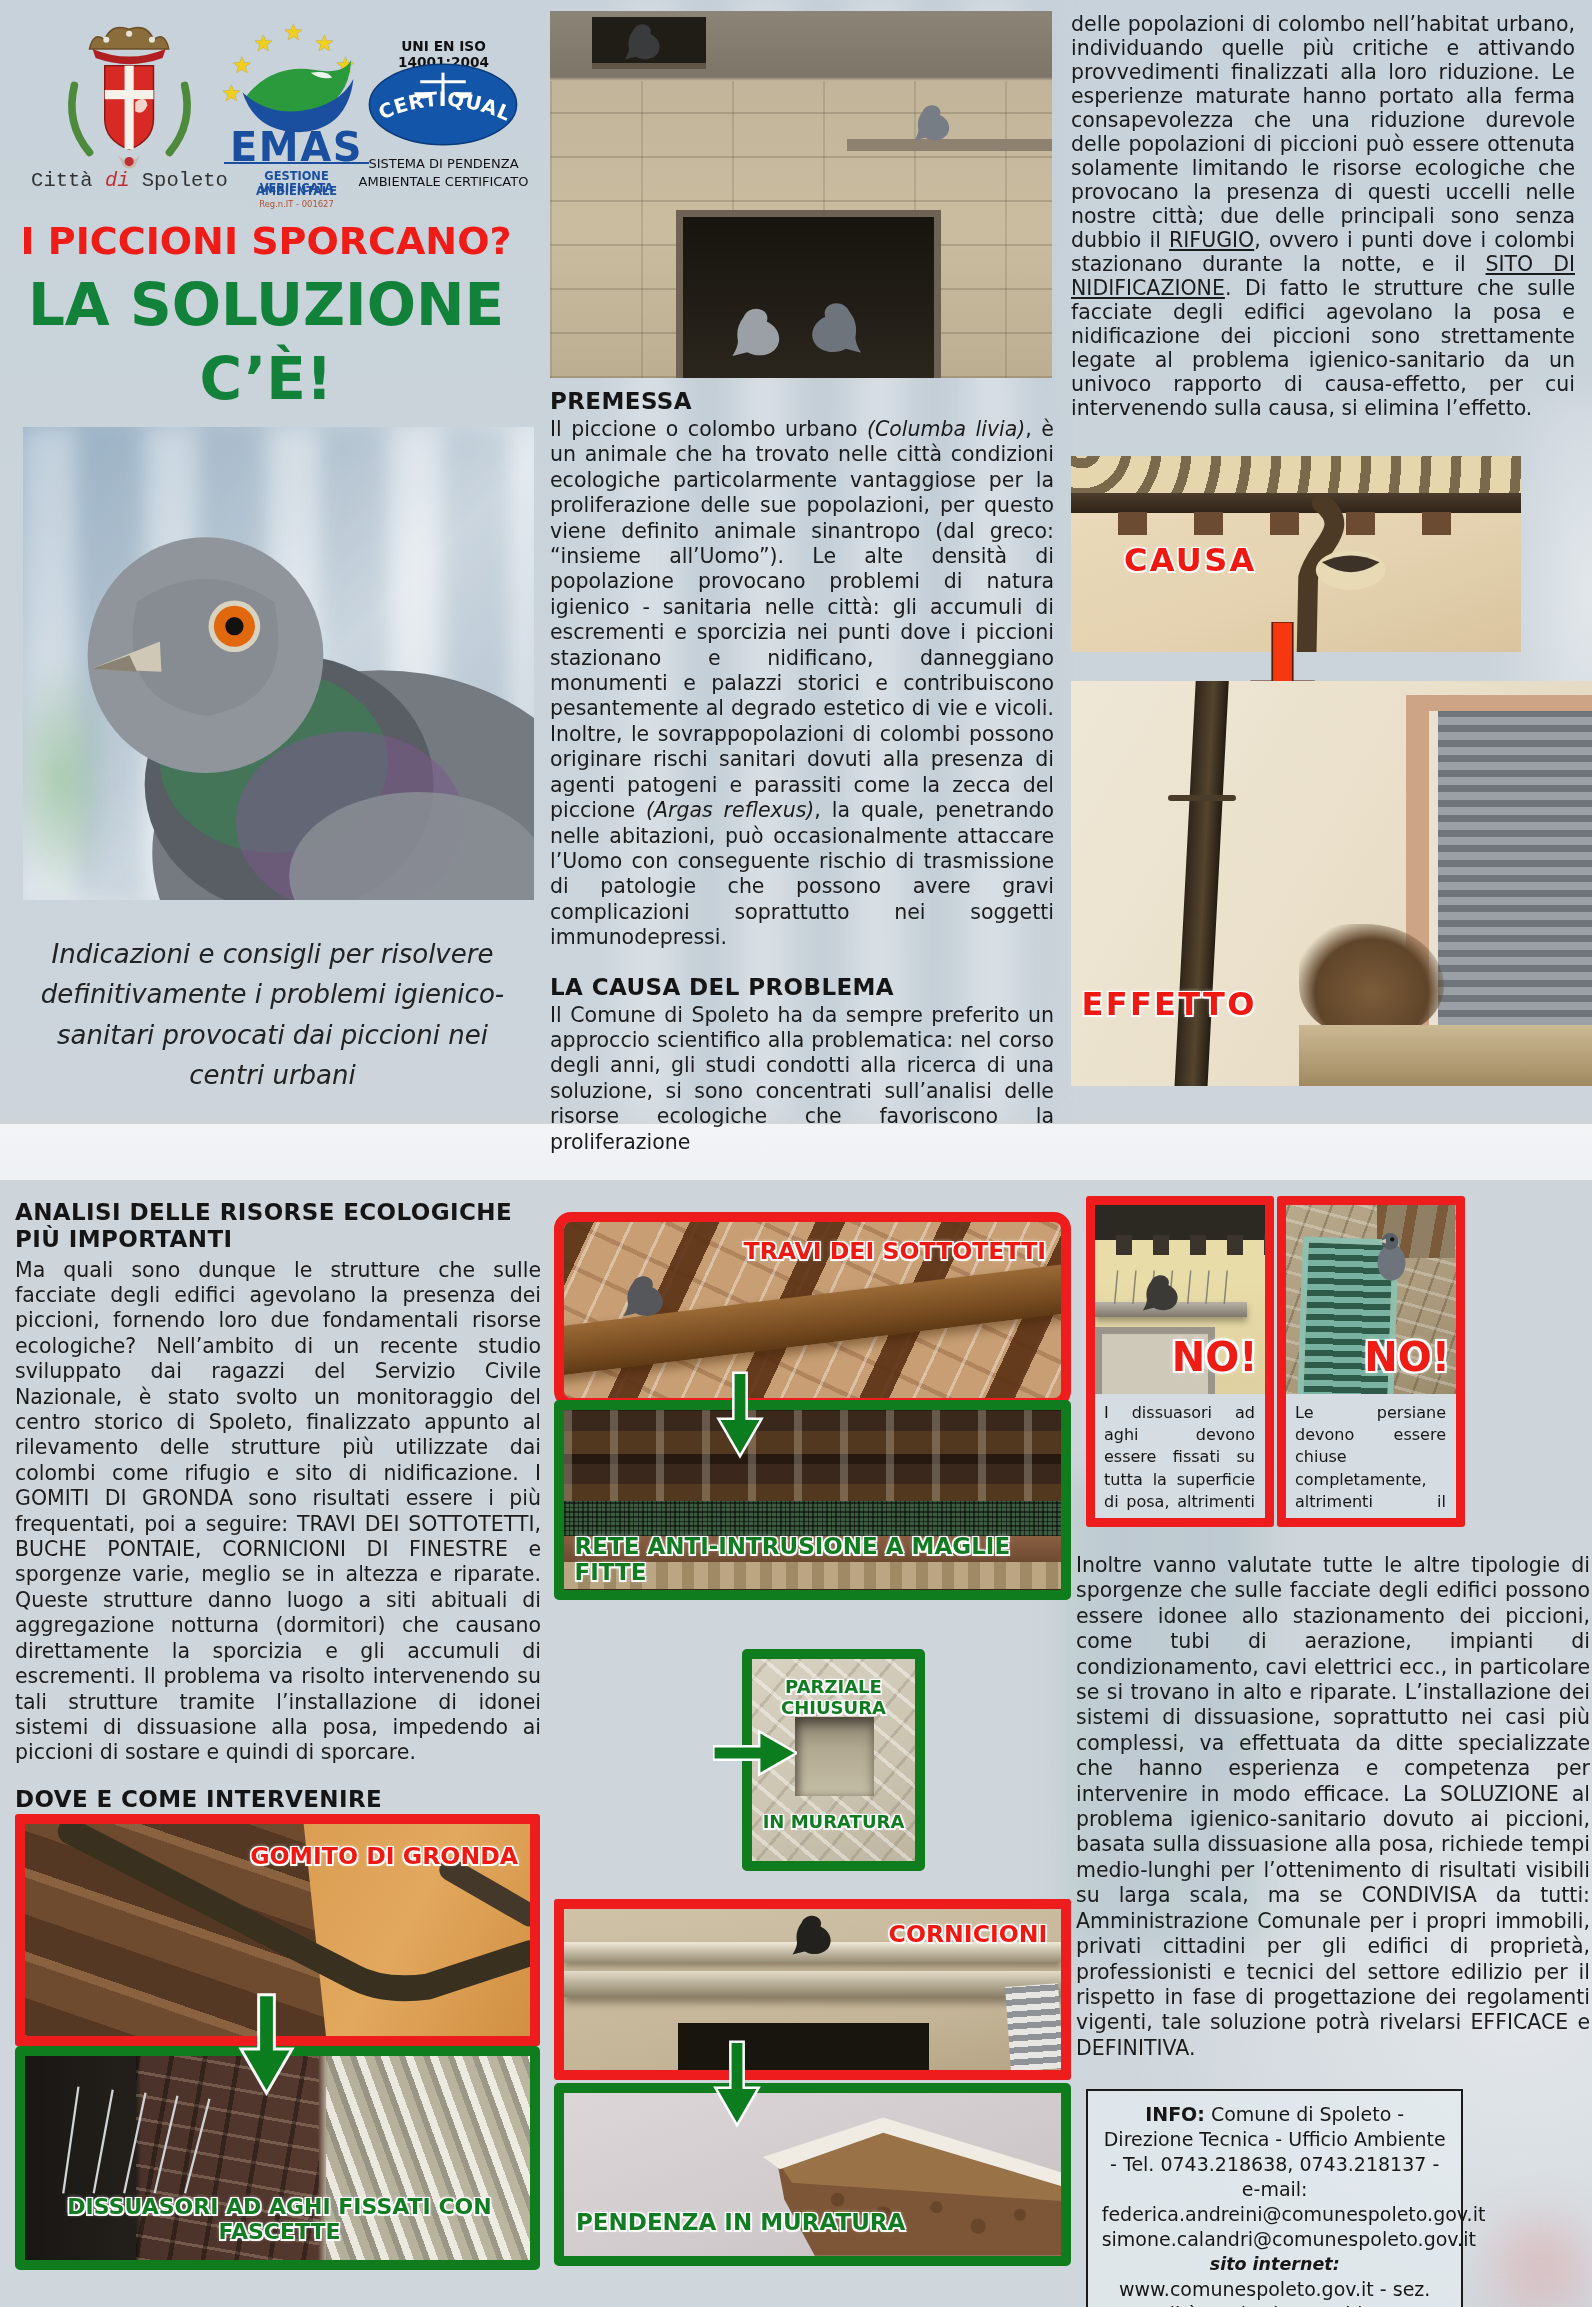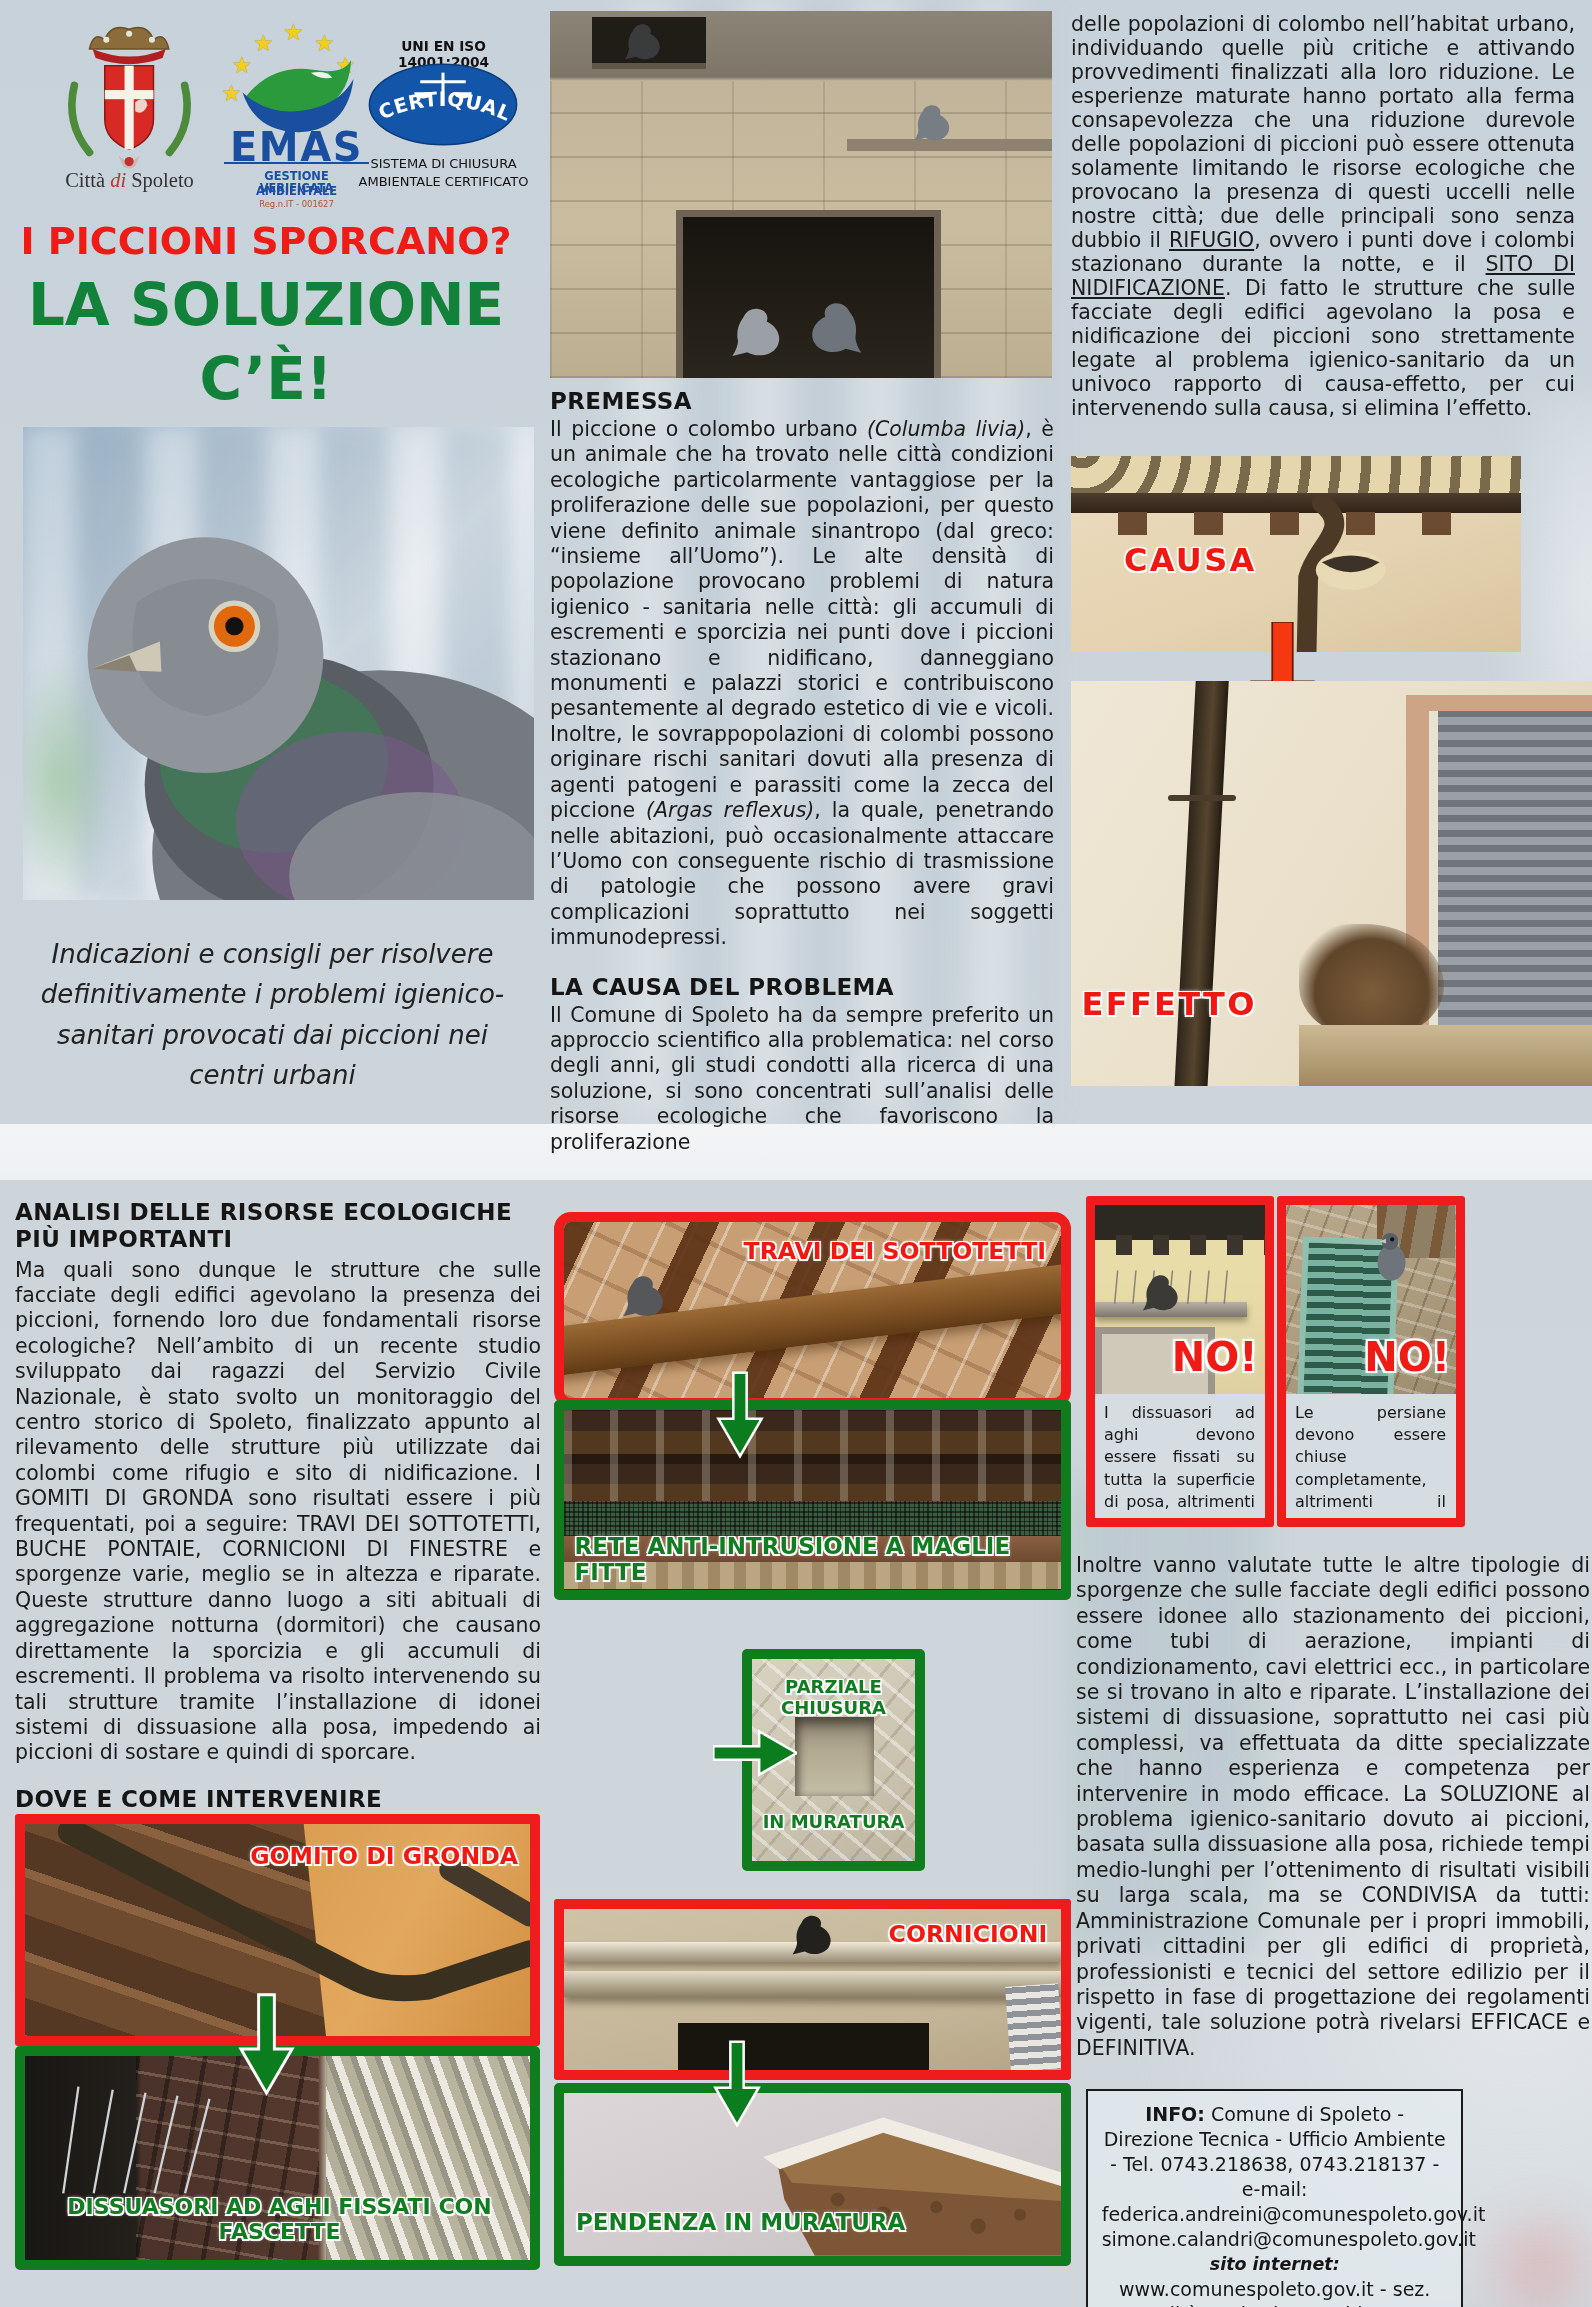--- a/index.html
+++ b/index.html
@@ -11,21 +11,21 @@
   .z{z-index:2;}
   
   .bodytext{font-size:20.5px;line-height:25.4px;text-align:justify;color:#1b1b1b;}
   .sechead{font-size:23px;font-weight:bold;color:#151515;letter-spacing:0.4px;}
   .it{font-style:italic;}
   .ul{text-decoration:underline;}
   
   .title1{font-size:38px;font-weight:bold;color:#ee1b17;text-align:center;white-space:nowrap;}
   .title2{font-size:58px;font-weight:bold;color:#12813a;text-align:center;line-height:1.28;}
   .subtitle{font-size:26px;line-height:1.55;font-style:italic;text-align:center;color:#222;}
-  .logocap{font-family:Liberation Serif, serif;font-size:20.5px;color:#333;text-align:center;}
+  .logocap{font-family:Liberation Mono, monospace;font-size:20.5px;color:#333;text-align:center;}
   .logocap .di{color:#c03030;font-style:italic;}
   .emas-title{font-size:40px;font-weight:bold;color:#1a4fa0;text-align:center;letter-spacing:1.5px;}
   .emas-sub{font-size:11.4px;font-weight:bold;color:#1a4fa0;text-align:center;line-height:1.35;}
   .emas-reg{font-size:8.4px;color:#b05030;text-align:center;}
   .iso-title{font-size:13.7px;font-weight:bold;color:#111;text-align:center;}
   .cert-sub{font-size:13px;color:#111;text-align:center;line-height:1.4;}
   .star{position:absolute;color:#f2cf1c;font-size:23px;text-shadow:0 0 0.8px #8a7a10;}
   
   .photo{overflow:hidden;}
   .redbox{border:10px solid #ee1c1c;border-radius:3px;}
@@ -101,21 +101,21 @@
       <line x1="70" y1="26" x2="130" y2="26" stroke="#fff" stroke-width="4"></line>
       <path d="M62 40 a12 8 0 0 0 24 0 Z" fill="#fff"></path>
         <path d="M114 40 a12 8 0 0 0 24 0 Z" fill="#fff"></path>
       <defs>
           <path id="arc" d="M16 78 Q100 38 184 78"></path>
         </defs>
       <text font-family="DejaVu Sans, sans-serif" font-size="26" font-weight="bold" fill="#ffffff" letter-spacing="1">
         <textPath href="#arc" startOffset="4">CERTIQUALITY</textPath>
       </text>
     </svg>
-    <div class="abs cert-sub" style="left:0;top:117px;width:171px;">SISTEMA DI CHIUSURA</div>
+    <div class="abs cert-sub" style="left:0;top:117px;width:171px;">SISTEMA DI PENDENZA</div>
     <div class="abs cert-sub" style="left:0;top:135px;width:171px;">AMBIENTALE CERTIFICATO</div>
   </div>
 
   <div class="abs z title1" style="left:19px;top:219px;width:494px;">I PICCIONI SPORCANO?</div>
   <div class="abs z title2" style="left:19px;top:268px;width:494px;">
     <div>LA SOLUZIONE</div>
     <div>C’È!</div>
   </div>
 
   <div class="abs z photo" style="left:23px;top:427px;width:511px;height:473px;background:linear-gradient(135deg,#9cb4c8 0%,#c2cfda 35%,#dde4ea 55%,#b8c6d2 100%);">

